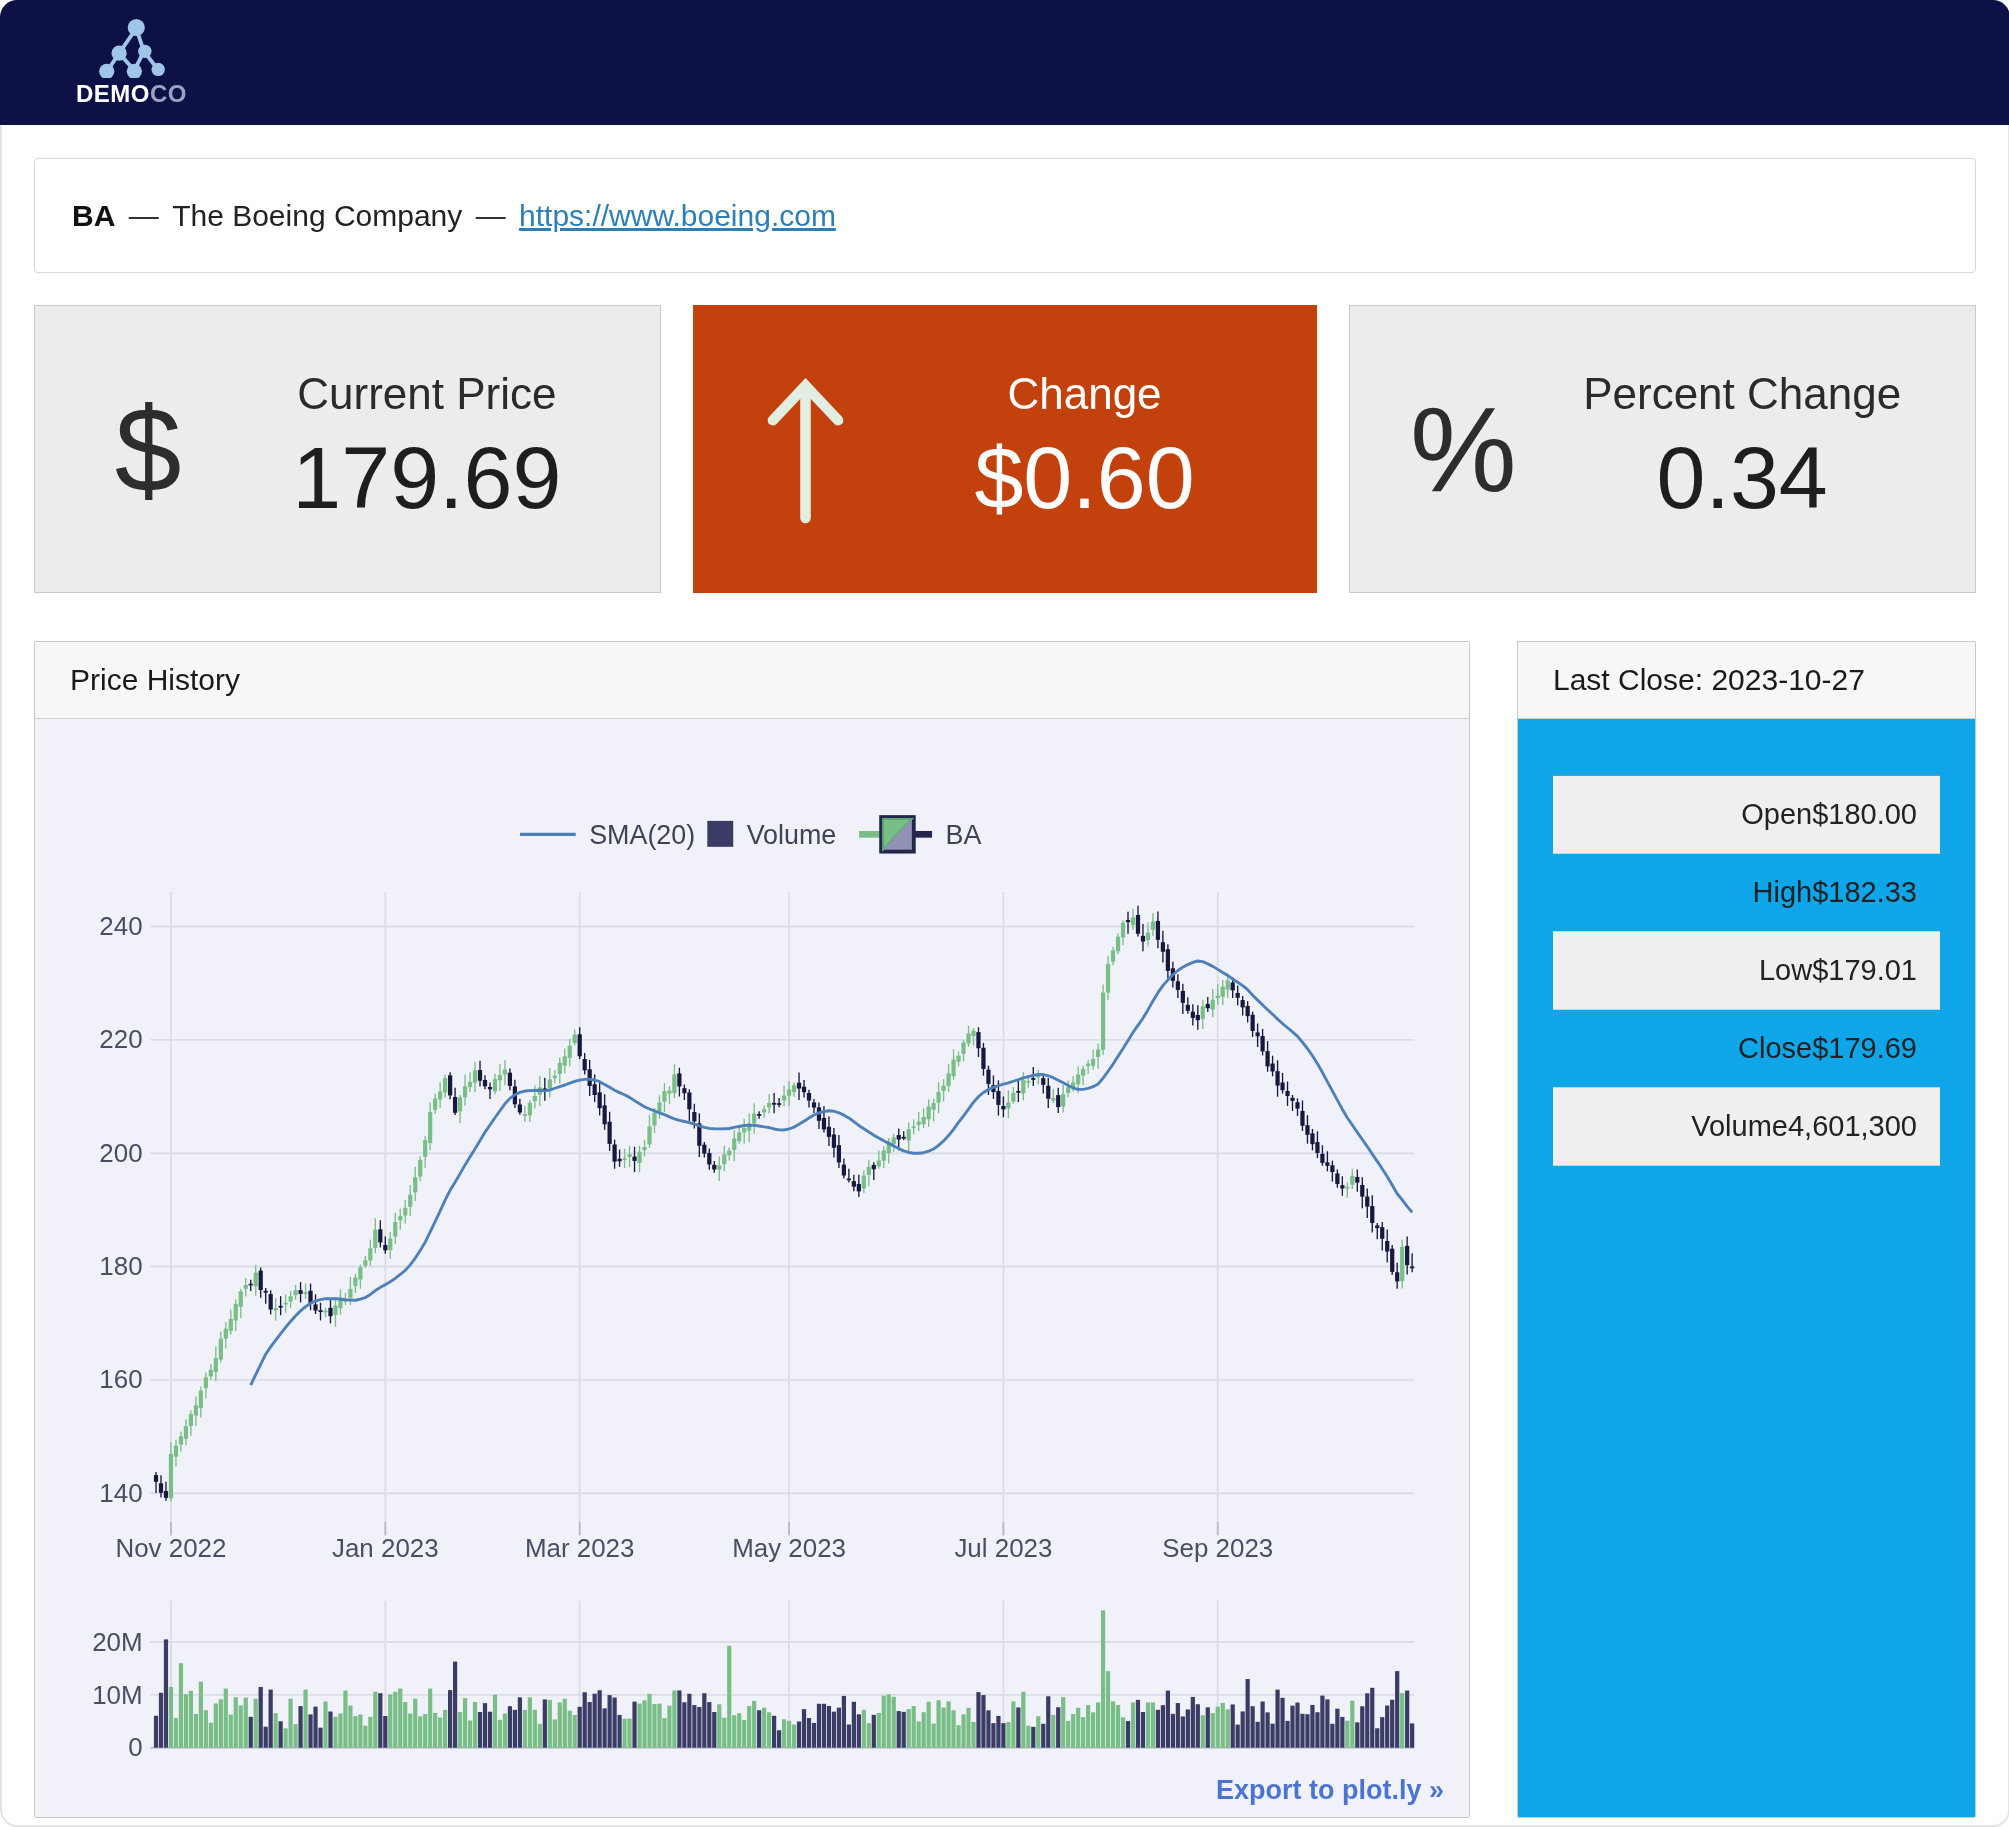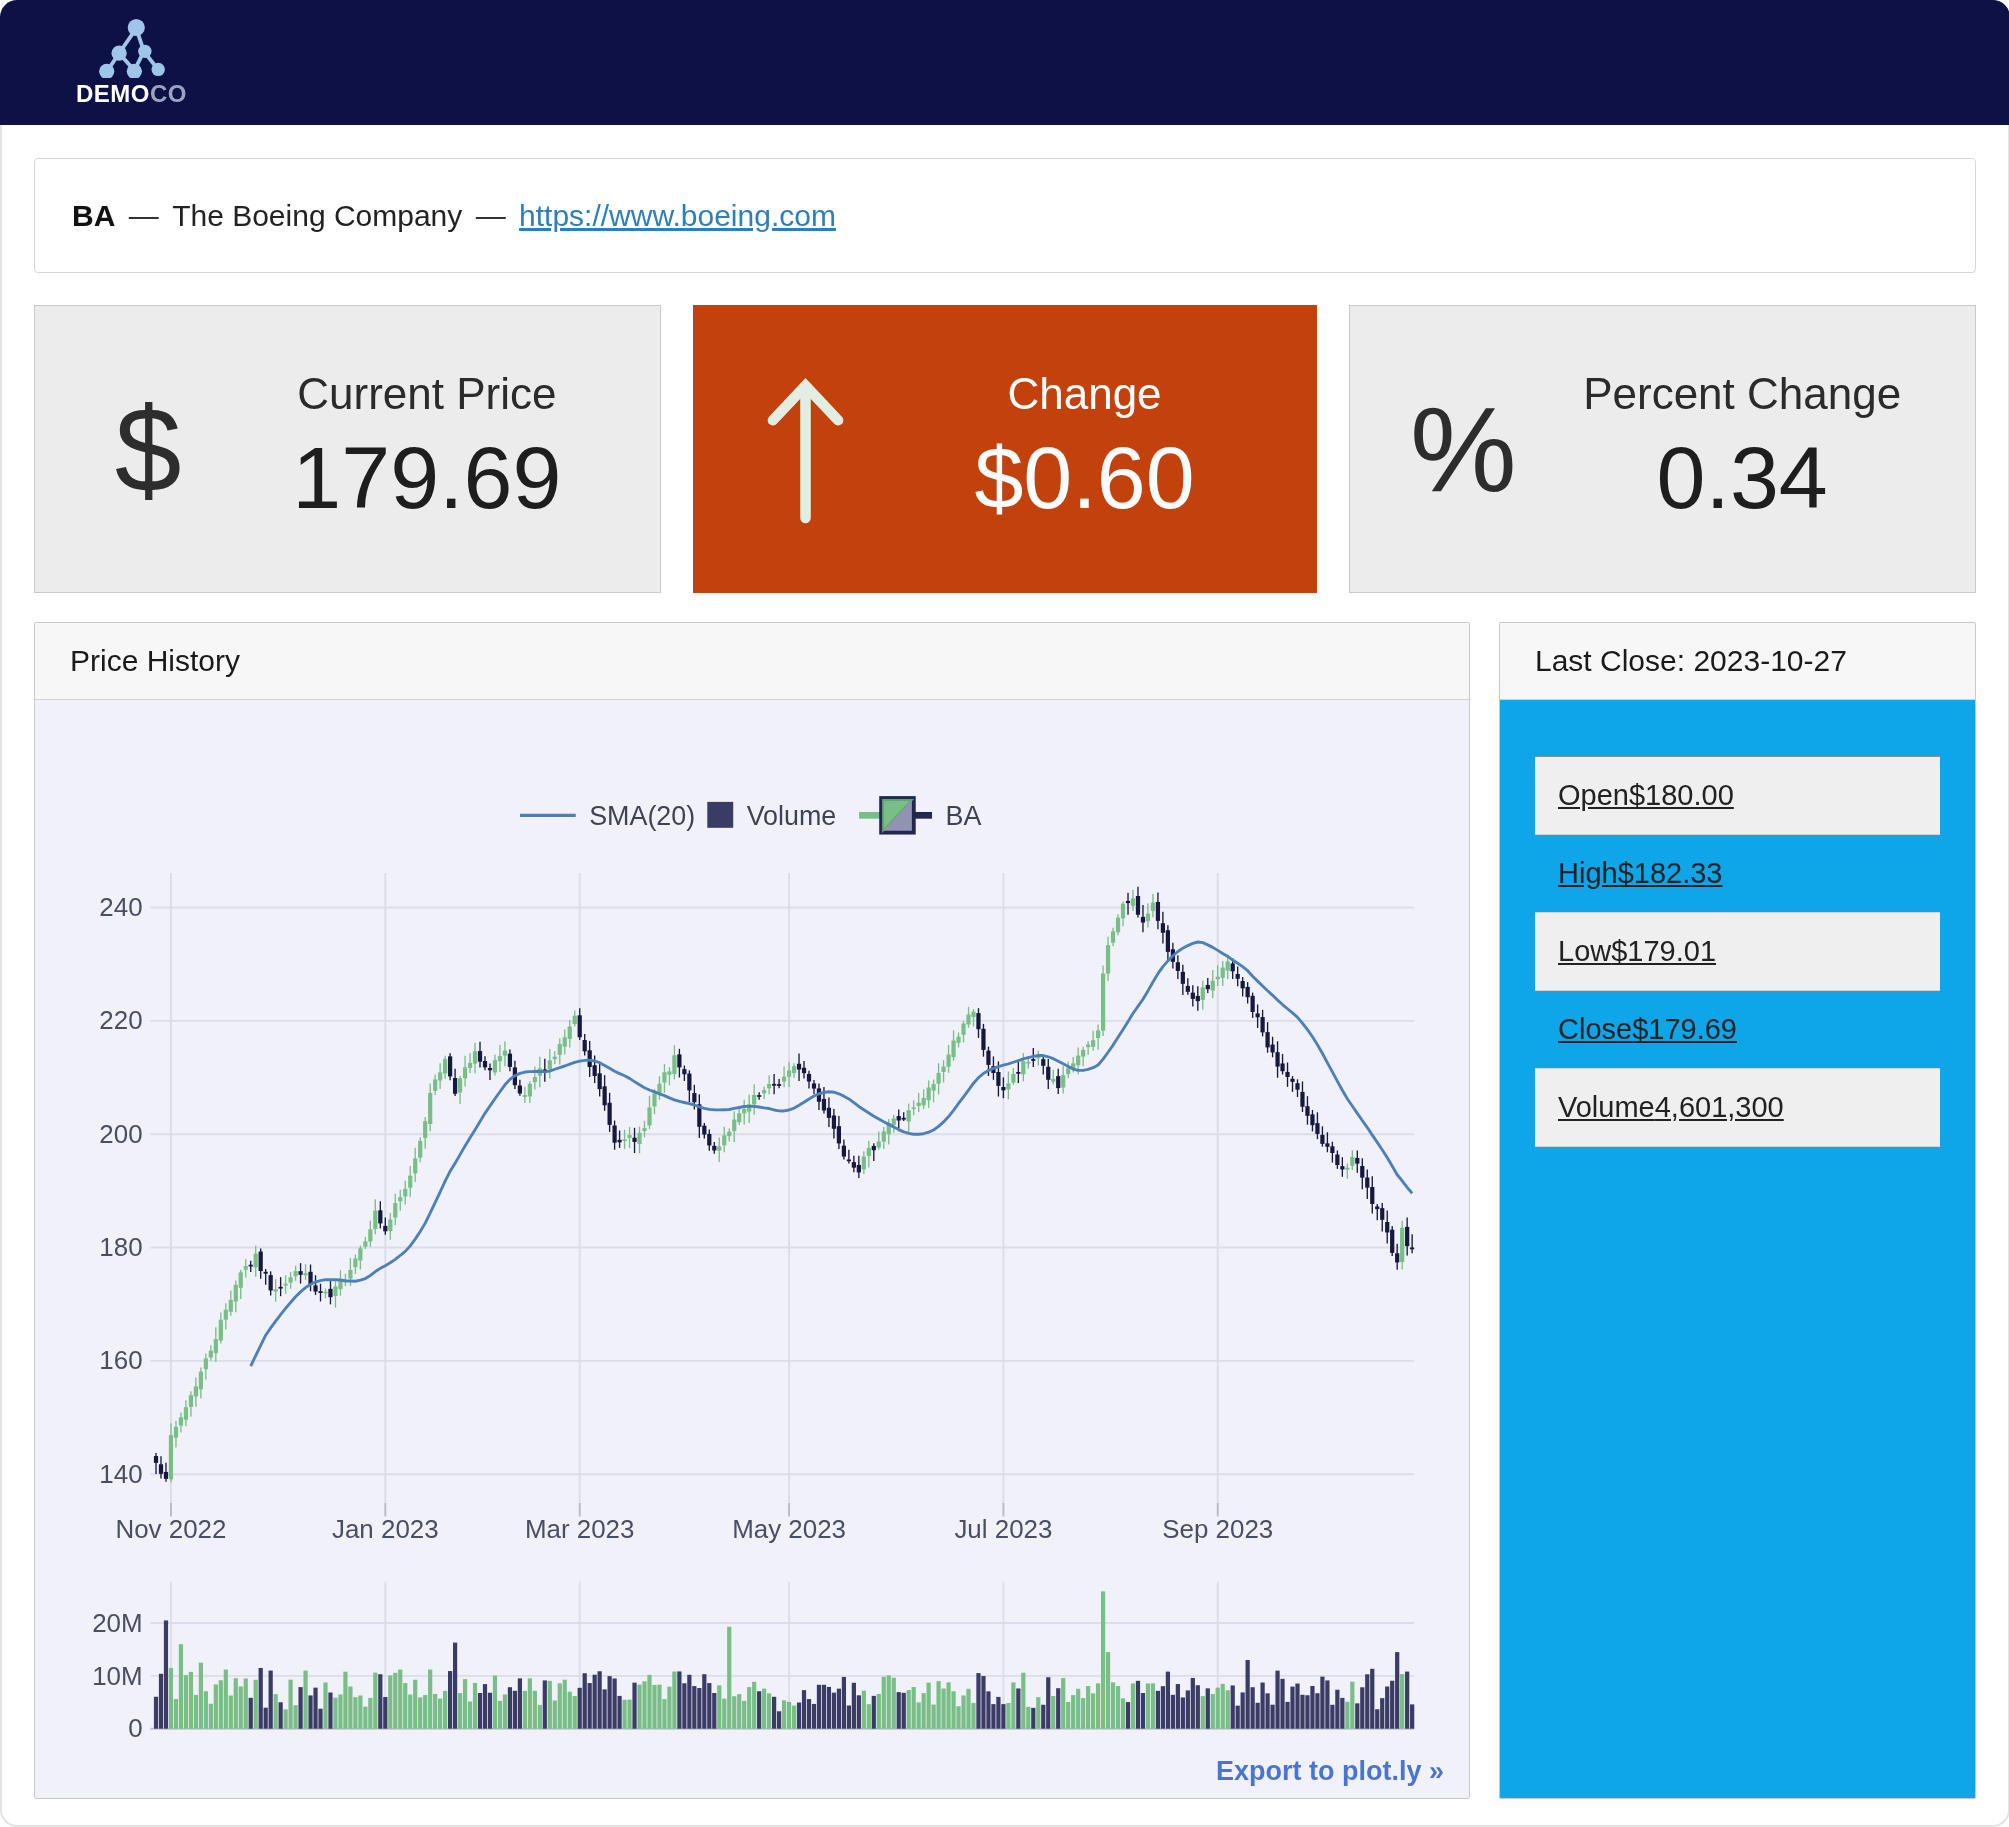--- a/index.html
+++ b/index.html
@@ -31,32 +31,32 @@
   .card.green{background:#c2410c;color:#ffffff;text-align:center;}
   .card-icon{width:226px;display:flex;align-items:center;justify-content:center;}
   .card.gray .card-icon{font-size:120px;font-weight:500;color:#2d2d2d;}
   .card-body{flex:1;display:flex;flex-direction:column;align-items:center;justify-content:center;padding-right:67px;}
   .card-label{font-size:44px;}
   .card.gray .card-label{color:#2b2b2b;}
   .card-value{font-size:88px;font-weight:300;margin-top:7.7px;}
   .card.green .card-value{color:#fdfefd;}
 
   
-  .panels{margin:29px 34px 21px;display:flex;gap:29px;align-items:stretch;}
+  .panels{margin:48px 34px 21px;display:flex;gap:47px;align-items:stretch;}
   .panel{border:1.9px solid #c9c9c9;border-radius:1.9px;}
   .panel-hdr{height:77px;background:#f7f7f7;border-bottom:1.9px solid #d0d0d0;display:flex;
              align-items:center;padding-left:35px;font-size:30px;color:#1a1a1a;}
   .chart-panel{width:1436px;height:1177px;background:#f1f2f9;position:relative;}
   .info-panel{flex:1;height:1177px;background:#0ea5e9;}
   .export{position:absolute;right:25px;bottom:11.5px;font-size:27px;font-weight:bold;color:#4a74d4;text-decoration:none;}
 
   
   .lc-table{margin:56px 35px 0;border-top:1.9px solid #8d8d8d;}
-  .lc-row{height:78px;display:flex;align-items:center;justify-content:flex-start;
-          padding:0 23px;font-size:29px;color:#222;border-bottom:1.9px solid #d2d2d2;text-decoration:underline;}
+  .lc-row{height:78px;display:flex;align-items:center;justify-content:flex-end;
+          padding:0 23px;font-size:29px;color:#222;border-bottom:1.9px solid #d2d2d2;}
   .lc-row.alt{background:#efefef;}
 
   svg text{font-family:"Liberation Sans",sans-serif;}
   .ax{font-size:27px;fill:#4a4e63;}
   .leg{font-size:28px;fill:#3f4254;}
 </style>
 </head>
 <body>
 
 <div class="app">

